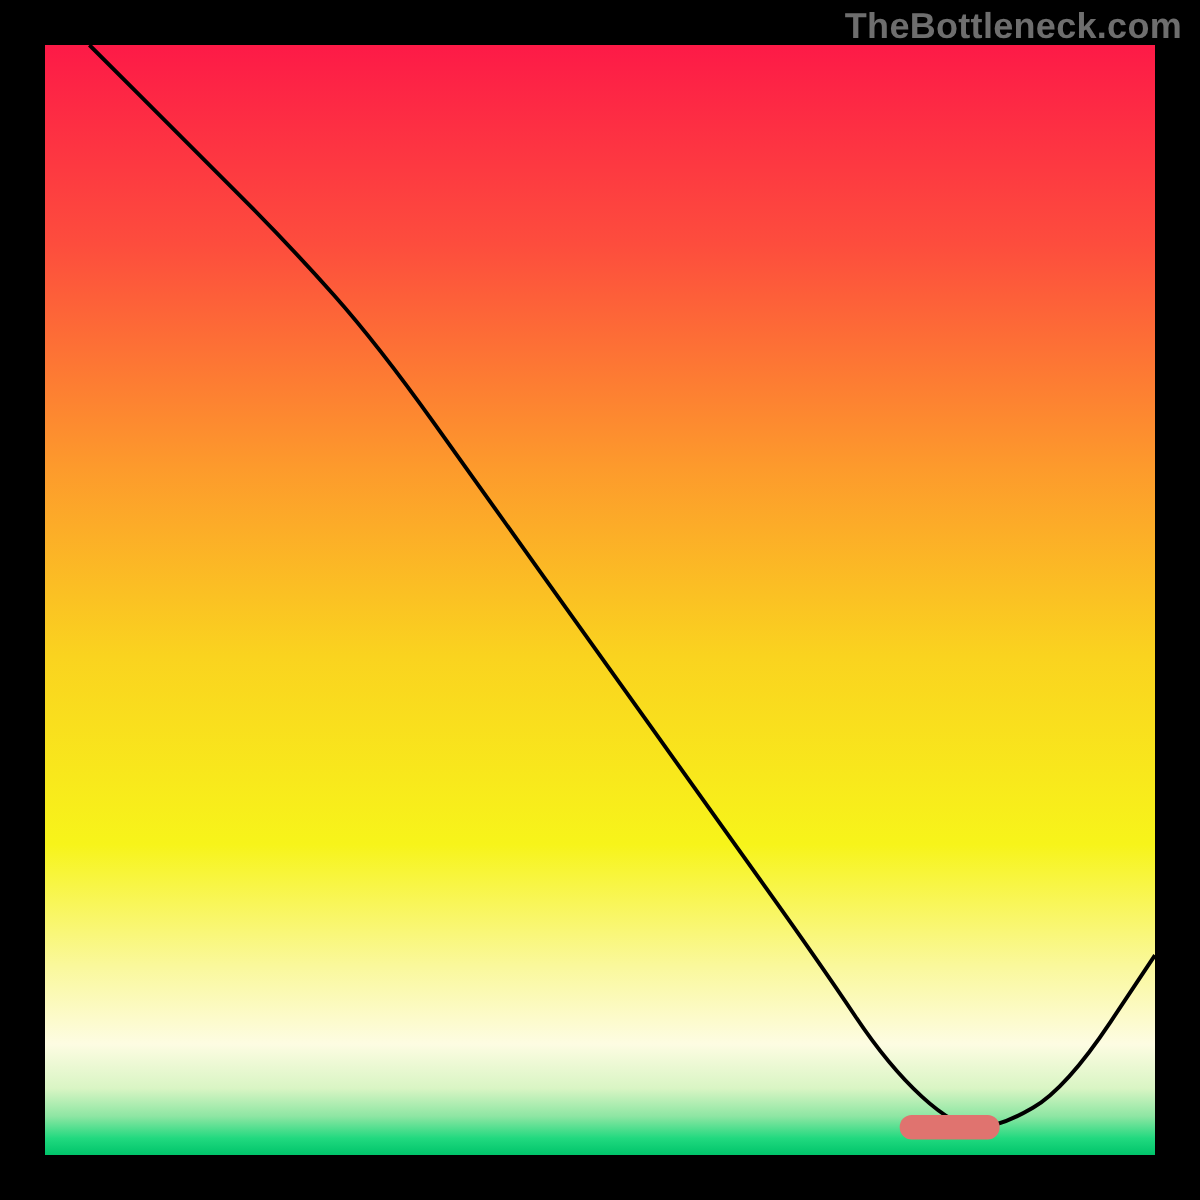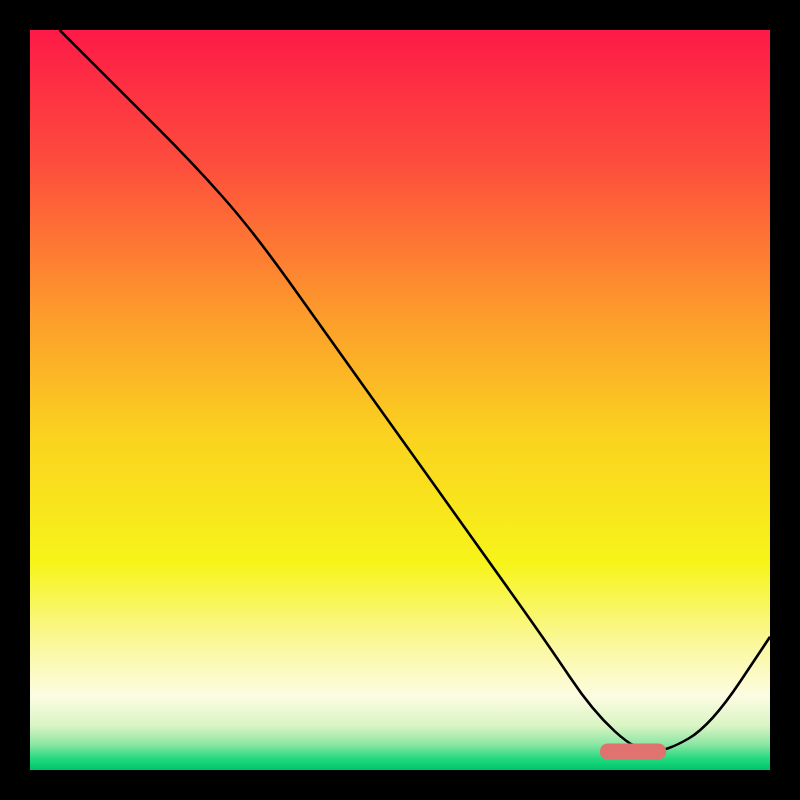--- a/index.html
+++ b/index.html
@@ -27,20 +27,21 @@
     width: 740px;
     height: 740px;
   }
   .plot svg { display: block; }
 </style>
 </head>
 <body>
 
 <div class="frame">
 
+  <div class="watermark">TheBottleneck.com</div>
 
   <div class="plot">
     <svg id="chart-svg" width="740" height="740" viewBox="0 0 740 740">
       <defs>
         <linearGradient id="bg-grad" x1="0" y1="0" x2="0" y2="1">
             <stop offset="0.00%" stop-color="#fd1a47"></stop>
             <stop offset="18.00%" stop-color="#fd4d3d"></stop>
             <stop offset="38.00%" stop-color="#fd9a2c"></stop>
             <stop offset="55.00%" stop-color="#fad31f"></stop>
             <stop offset="72.00%" stop-color="#f7f41a"></stop>

